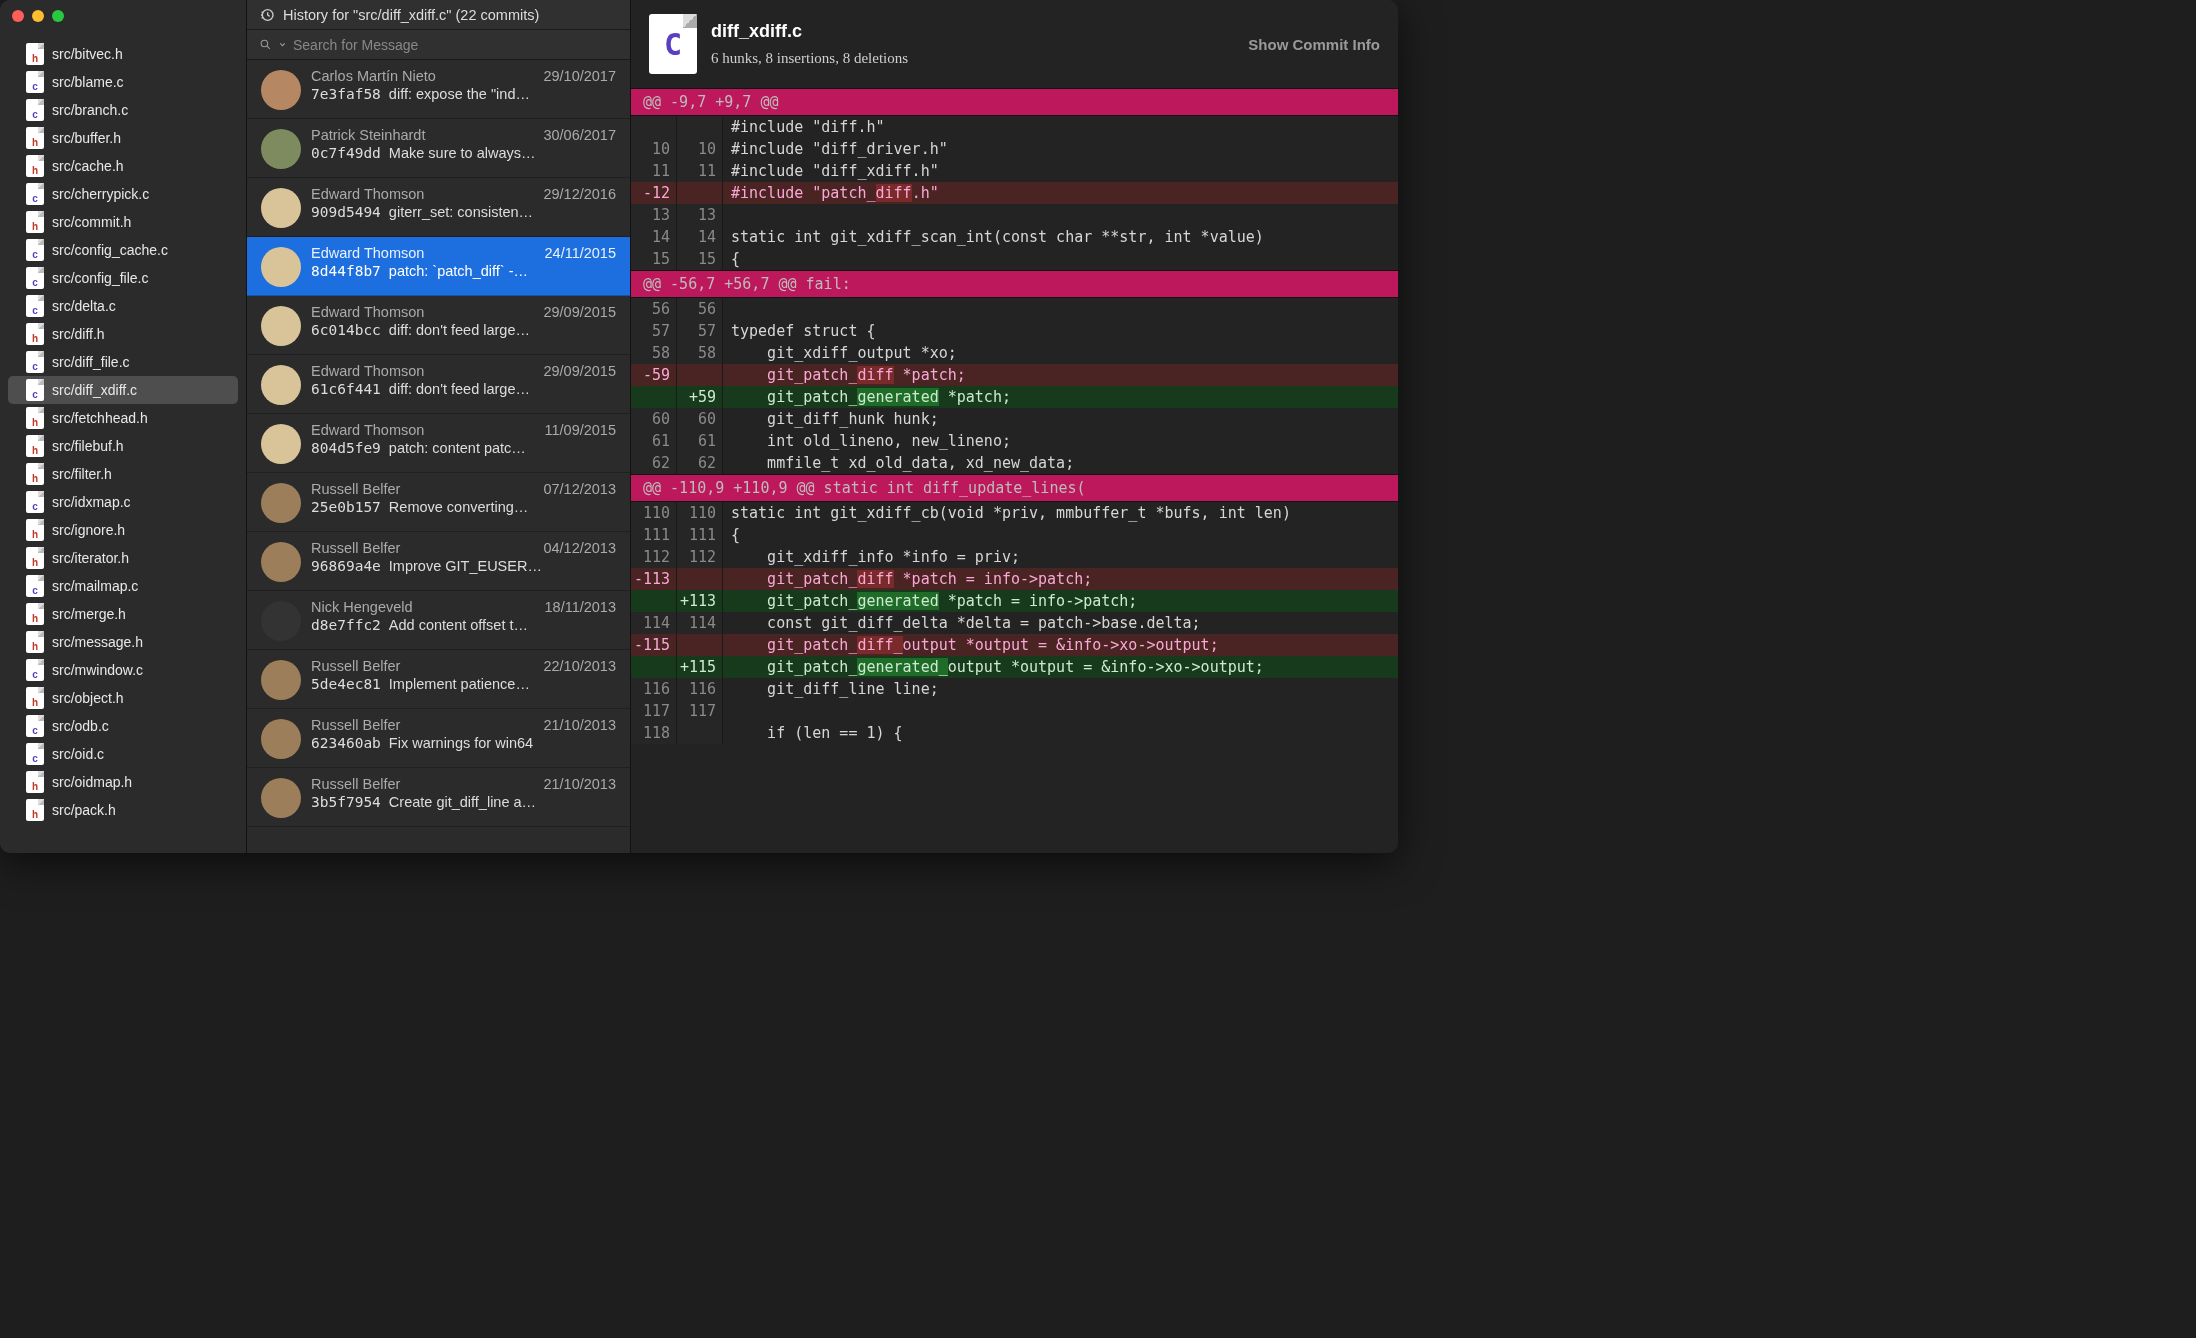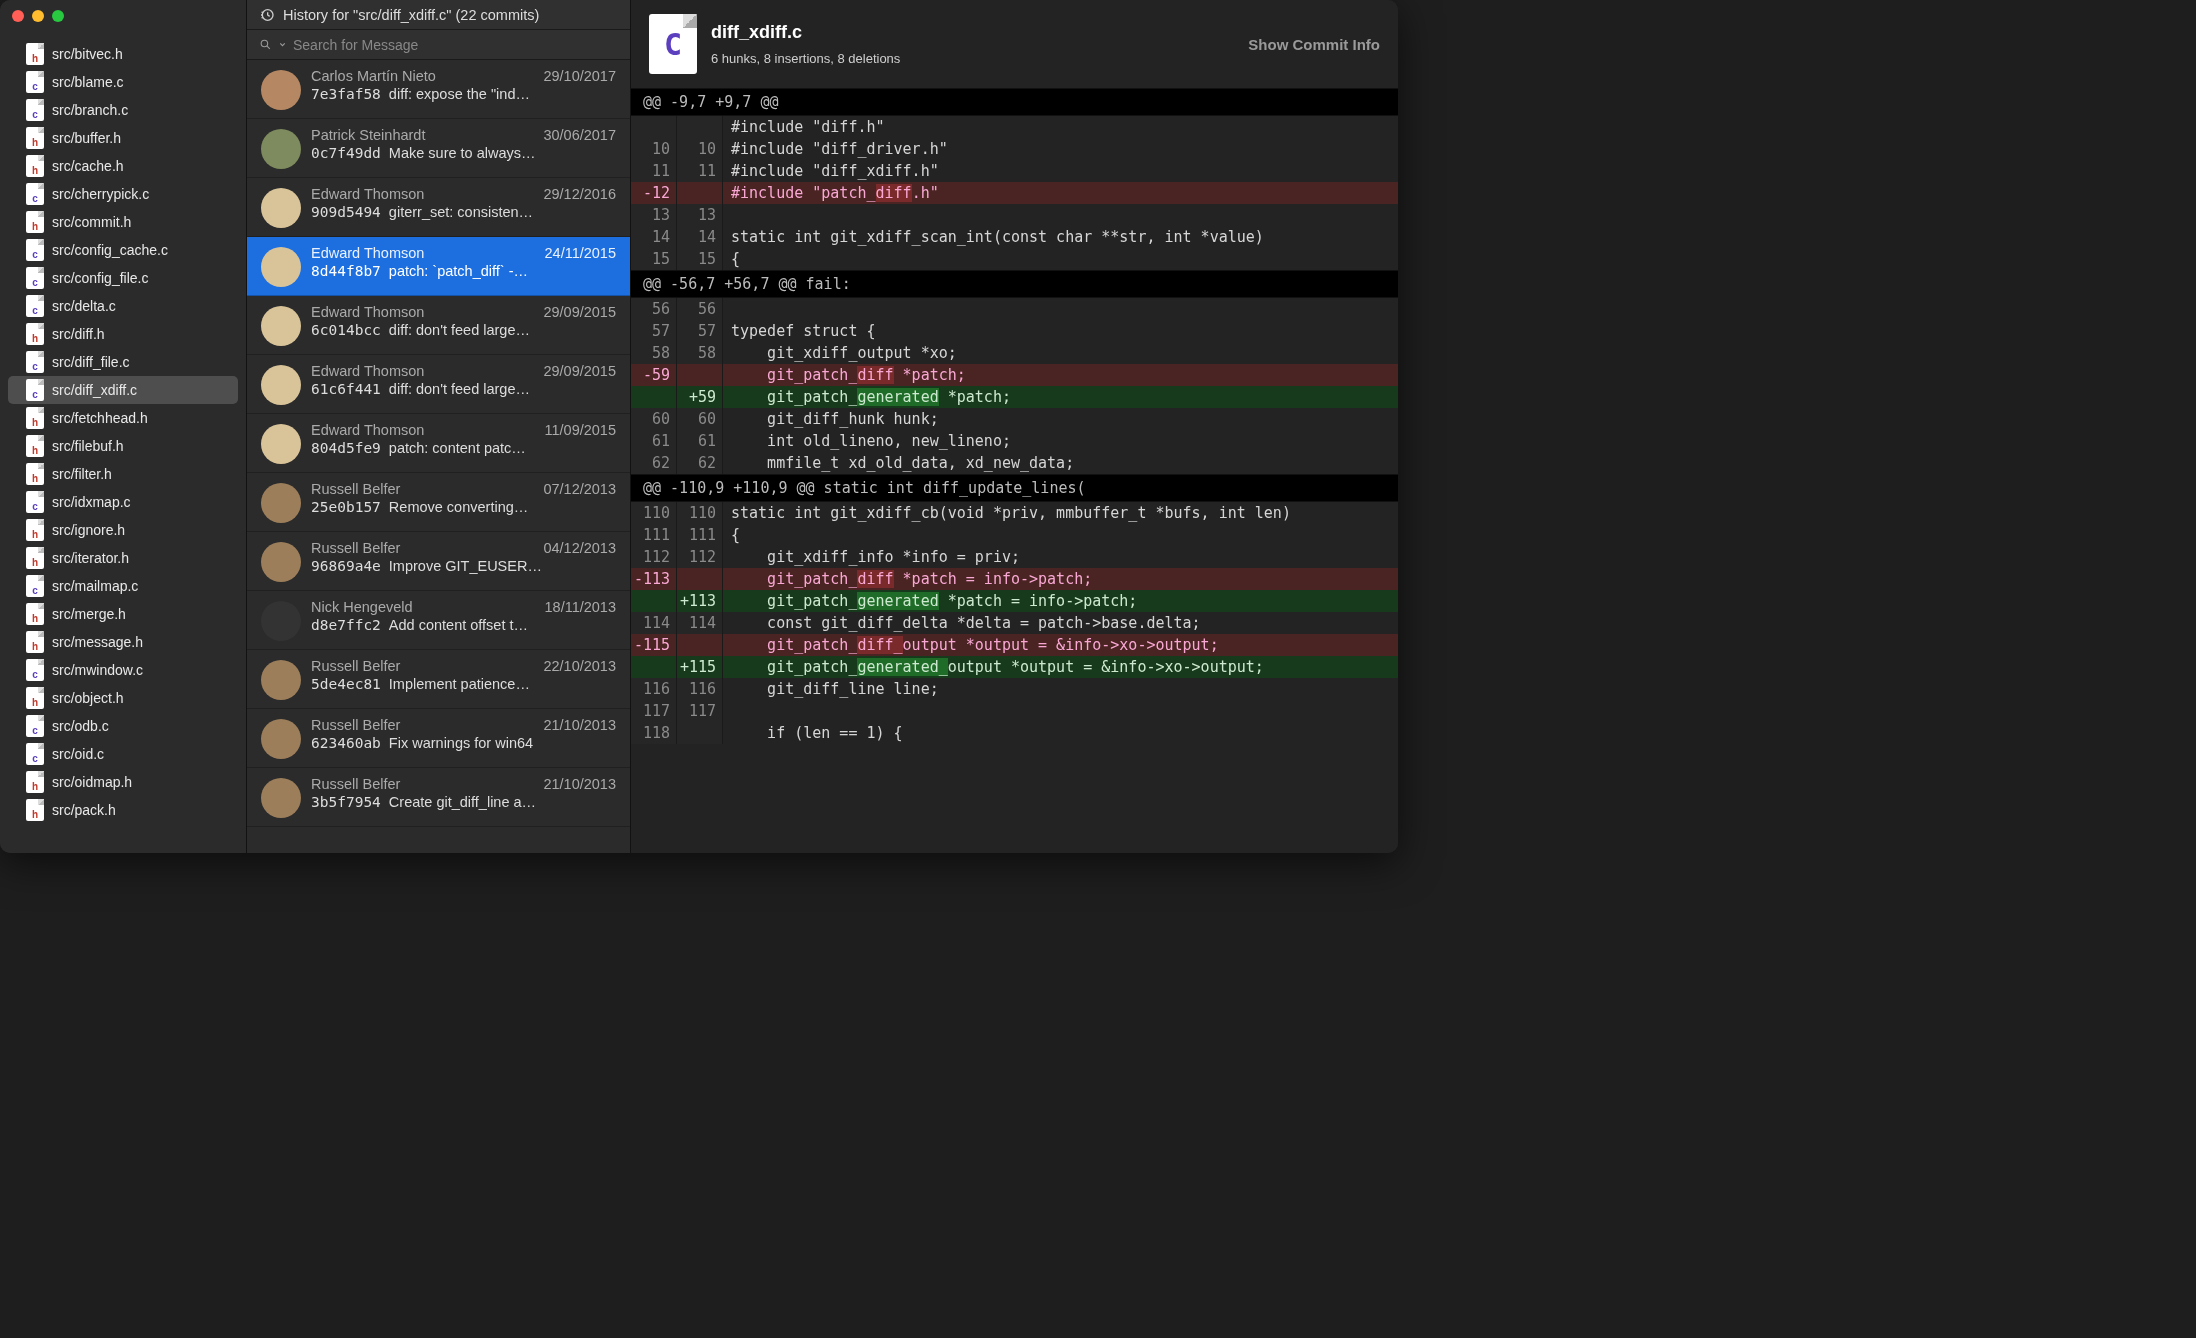--- a/index.html
+++ b/index.html
@@ -199,32 +199,32 @@
     content: "";
     position: absolute; top: 0; right: 0;
     width: 14px; height: 14px;
     background: linear-gradient(135deg, #ddd 50%, #aaa 50%);
   }
   .big-icon span { font-size: 30px; font-weight: 600; color: #5b3fbf; }
   .diff-title {
     font-family: -apple-system, BlinkMacSystemFont, Arial;
   }
   .diff-title .fname { font-size: 18px; font-weight: 600; color: #fff; }
-  .diff-title .stats { font-size: 13px; color: #cfcfcf; margin-top: 8px; }
+  .diff-title .stats { font-size: 15px; color: #cfcfcf; margin-top: 8px; font-family: Liberation Serif, serif; }
   .show-info {
     font-family: -apple-system, BlinkMacSystemFont, Arial;
     color: #9a9a9a;
     font-size: 15px;
     font-weight: 600;
     cursor: pointer;
   }
 
   .diff-body { flex: 1; overflow: hidden; }
   .hunk-header {
-    background: #000000;
+    background: #be185d;
     color: #bcbcbc;
     padding: 4px 12px;
     border-top: 1px solid #111;
     border-bottom: 1px solid #111;
   }
   .diff-line {
     display: flex;
     align-items: stretch;
     line-height: 22px;
     white-space: pre;

